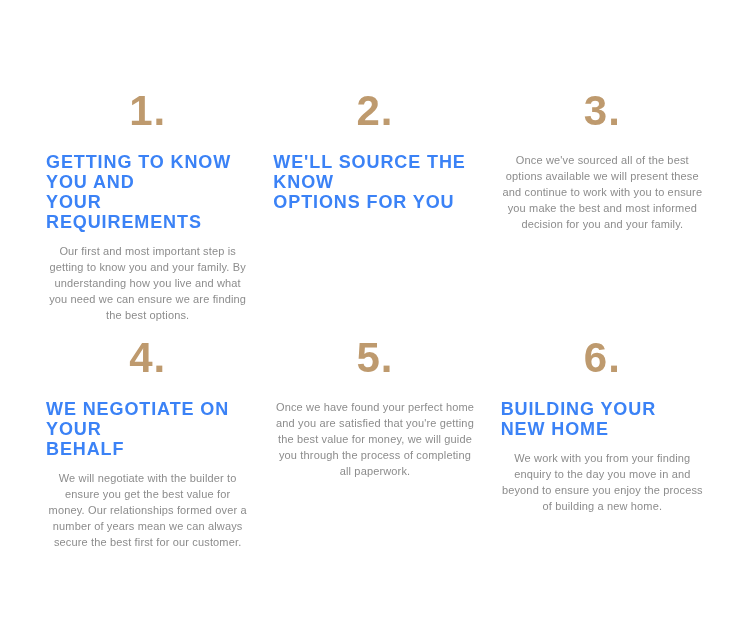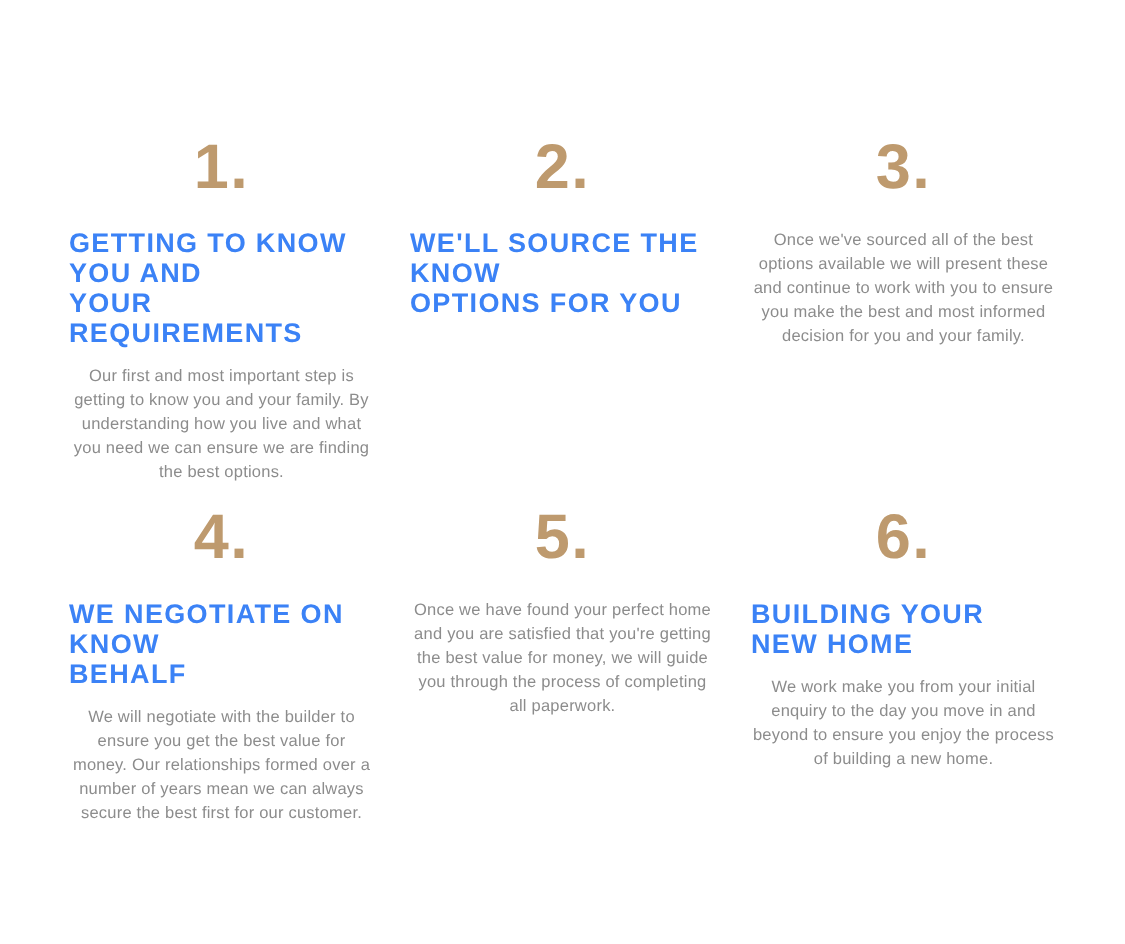--- a/index.html
+++ b/index.html
@@ -70,30 +70,30 @@
 OPTIONS FOR YOU</h3>
     </div>
 
     <div class="step">
       <span class="step-number">3.</span>
       <p class="step-description">Once we've sourced all of the best options available we will present these and continue to work with you to ensure you make the best and most informed decision for you and your family.</p>
     </div>
 
     <div class="step">
       <span class="step-number">4.</span>
-      <h3 class="step-title">WE NEGOTIATE ON KNOW
+      <h3 class="step-title">WE NEGOTIATE ON YOUR
 BEHALF</h3>
       <p class="step-description">We will negotiate with the builder to ensure you get the best value for money. Our relationships formed over a number of years mean we can always secure the best first for our customer.</p>
     </div>
 
     <div class="step">
       <span class="step-number">5.</span>
       <p class="step-description">Once we have found your perfect home and you are satisfied that you're getting the best value for money, we will guide you through the process of completing all paperwork.</p>
     </div>
 
     <div class="step">
       <span class="step-number">6.</span>
       <h3 class="step-title">BUILDING YOUR NEW HOME</h3>
-      <p class="step-description">We work make you from your initial enquiry to the day you move in and beyond to ensure you enjoy the process of building a new home.</p>
+      <p class="step-description">We work with you from your finding enquiry to the day you move in and beyond to ensure you enjoy the process of building a new home.</p>
     </div>
 
   </div>
 </div>
 
 </body></html>

